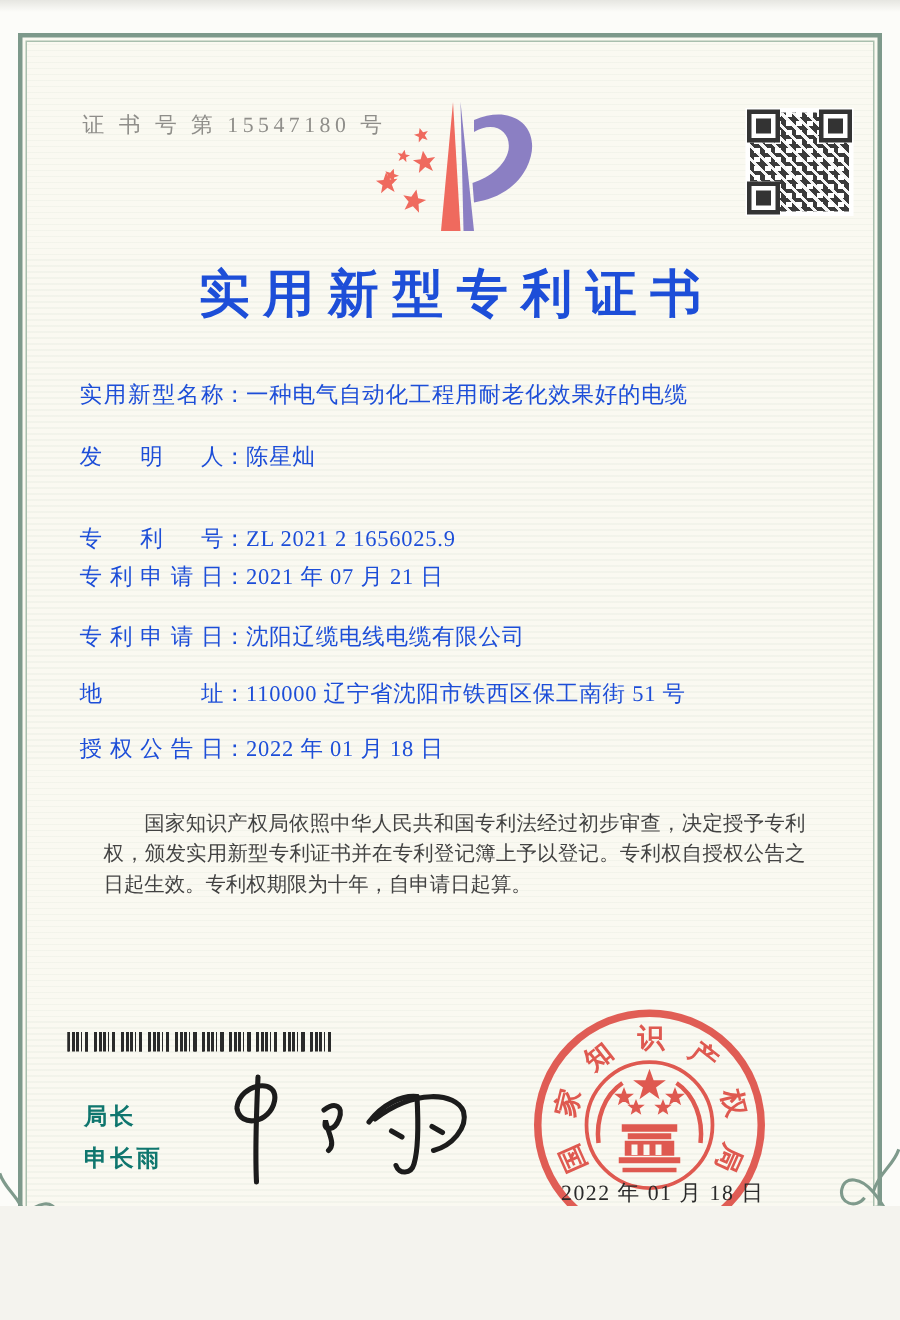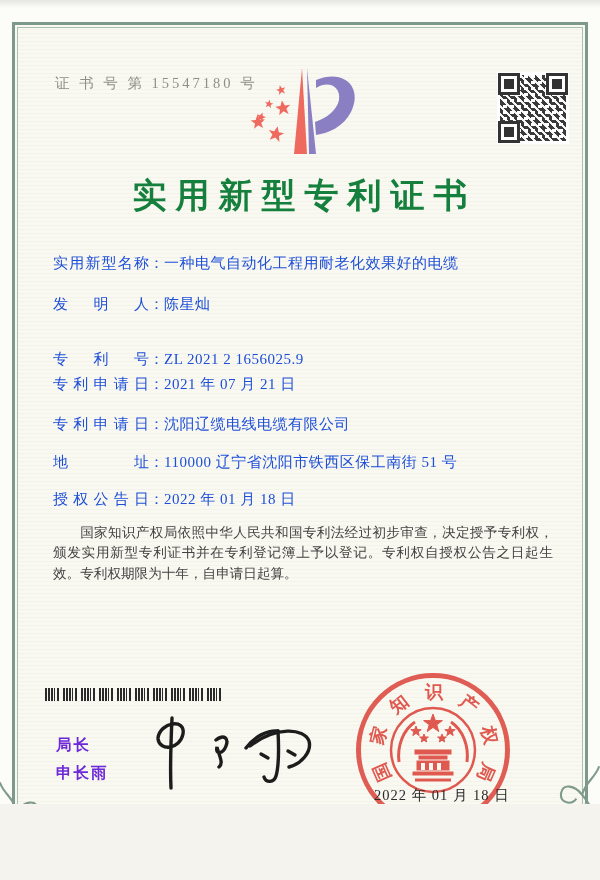--- a/index.html
+++ b/index.html
@@ -19,39 +19,39 @@
   .qr{position:absolute;left:497px;top:72px;width:66px;height:66px;background:#fff;padding:3px;}
   .qr-data{position:absolute;left:3px;top:3px;right:3px;bottom:3px;
     background-image:
       repeating-linear-gradient(45deg,rgba(255,255,255,.95) 0 2px,rgba(255,255,255,0) 2px 6px),
       repeating-linear-gradient(0deg,#3a3a3a 0 3px,rgba(0,0,0,0) 3px 6px),
       repeating-linear-gradient(90deg,#3a3a3a 0 3px,rgba(0,0,0,0) 3px 7px);}
   .finder{position:absolute;width:16px;height:16px;border:3px solid #333;background:#fff;}
   .finder::after{content:"";position:absolute;left:3px;top:3px;width:10px;height:10px;background:#333;}
   .f-tl{left:1px;top:1px}.f-tr{right:1px;top:1px}.f-bl{left:1px;bottom:1px}
   .title{position:absolute;left:0;right:0;top:173px;text-align:center;font-size:34px;
-         font-weight:600;letter-spacing:9px;text-indent:9px;color:#15803d;}
+         font-weight:600;letter-spacing:9px;text-indent:9px;color:#1d4ed8;}
   
   .row{position:absolute;left:53px;right:40px;font-size:15px;color:#1d4ed8;white-space:nowrap;}
   .lab{display:inline-block;width:96px;text-align:justify;text-align-last:justify;vertical-align:bottom;}
   .val{letter-spacing:0.5px;}
   .r1{top:254px}.r2{top:295px}.r3{top:350px}.r4{top:375px}.r5{top:415px}.r6{top:453px}.r7{top:490px}
   .pair2{position:absolute;left:302px;top:0;}
   
   .paras{position:absolute;left:53px;width:500px;top:523px;font-size:13.6px;line-height:20.4px;
          color:#424242;text-align:justify;}
-  .paras p{margin:0;text-indent:2em;}
+  .paras p{margin:16px;text-indent:2em;}
   
   .barcode{position:absolute;left:45px;top:688px;width:178px;height:13px;
     background-image:
       repeating-linear-gradient(90deg,#2a2a2a 0 1px,rgba(0,0,0,0) 1px 3px,#2a2a2a 3px 5px,rgba(0,0,0,0) 5px 9px),
       repeating-linear-gradient(90deg,#2a2a2a 0 2px,rgba(0,0,0,0) 2px 6px);}
   
   .signer{position:absolute;left:56px;top:731px;font-size:15.5px;font-weight:600;
-          line-height:28px;color:#6d28d9;letter-spacing:2px;}
+          line-height:28px;color:#0f766e;letter-spacing:2px;}
   .signature{position:absolute;left:128px;top:706px;width:195px;height:90px;}
   
   .seal{position:absolute;left:356px;top:673px;width:154px;height:154px;opacity:.92;}
   .seal-ring{position:absolute;left:0;top:0;right:0;bottom:0;border:5px solid #de5048;border-radius:50%;}
   .seal-char{position:absolute;left:68px;top:66px;width:20px;height:20px;color:#dd4c43;
              font-size:18px;font-weight:700;text-align:center;line-height:20px;}
   .seal-emblem{position:absolute;left:29px;top:29px;width:96px;height:96px;}
   .seal-date{position:absolute;left:374px;top:786px;font-size:14.5px;color:#2a2a2a;letter-spacing:1px;}
   
   .page-info{position:absolute;left:0;right:0;top:836px;text-align:center;font-size:18px;

